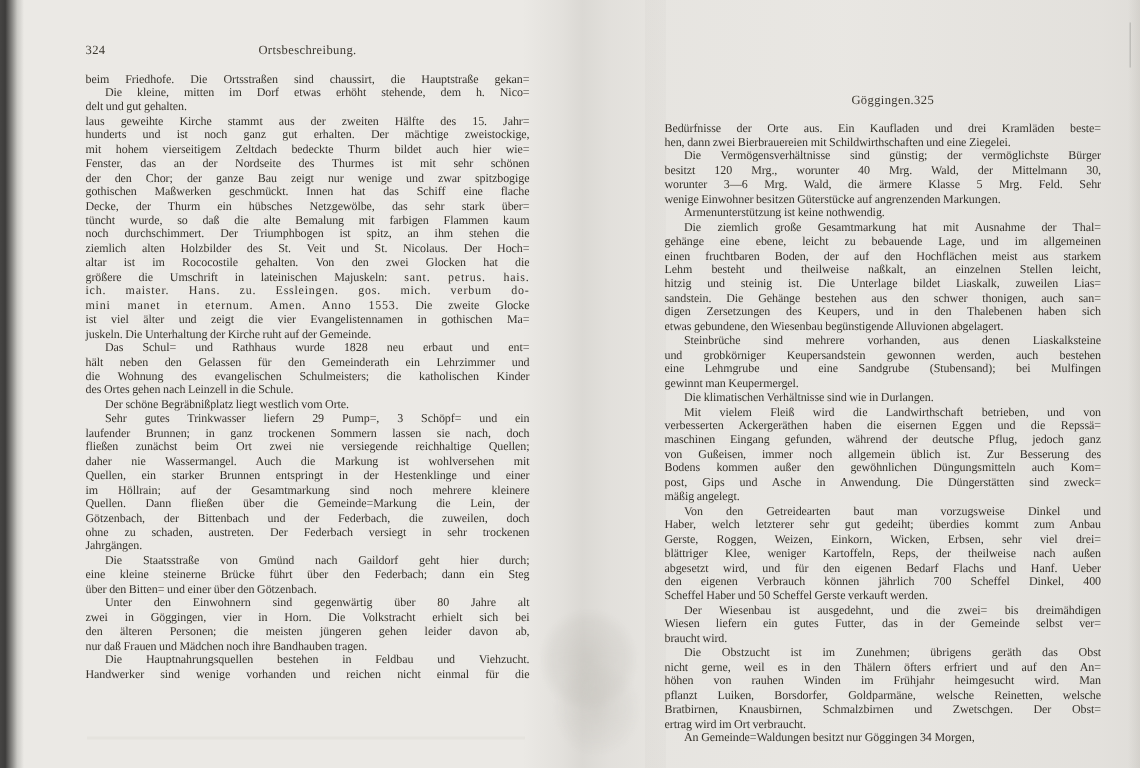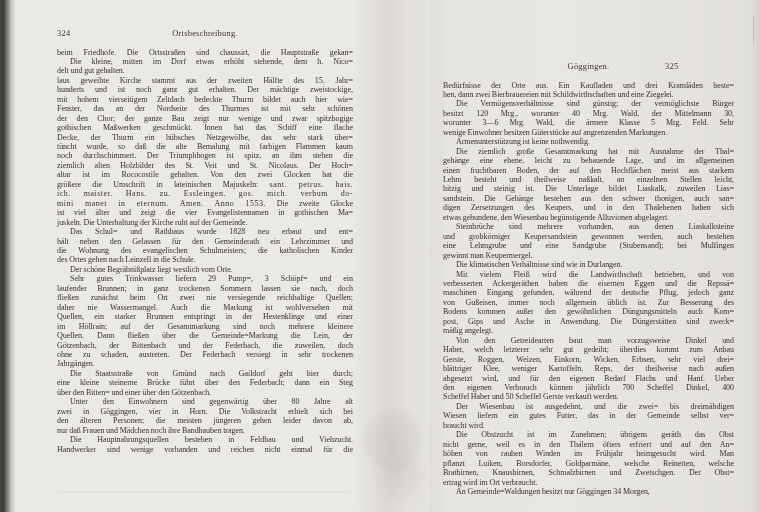--- a/index.html
+++ b/index.html
@@ -47,21 +47,21 @@
   .page {
     position:absolute; color:#36322b;
   }
   .page-left  { left:57px;  top:29px; width:296px; }
   .page-right { left:443px; top:30px; width:291px;margin-top:32px; }
   .hdr {
     display:grid; grid-template-columns:1fr auto 1fr;
     font-size:8.4px; line-height:10px; letter-spacing:.25px;
     margin-bottom:8.5px; color:#3a362e;
   }
-  .hdr .hnum-r { text-align:center; }
+  .hdr .hnum-r { text-align:left; }
   .body-text { }
   .line {
     font-size:8px; line-height:9.45px;
     letter-spacing:-0.05px; word-spacing:-0.2px;
     text-align:justify; text-align-last:justify;
     color:#36322b;
   }
   .line.end { text-align-last:left; }
   .line.indent { text-indent:13px; }
   .latin { letter-spacing:.5px; }

